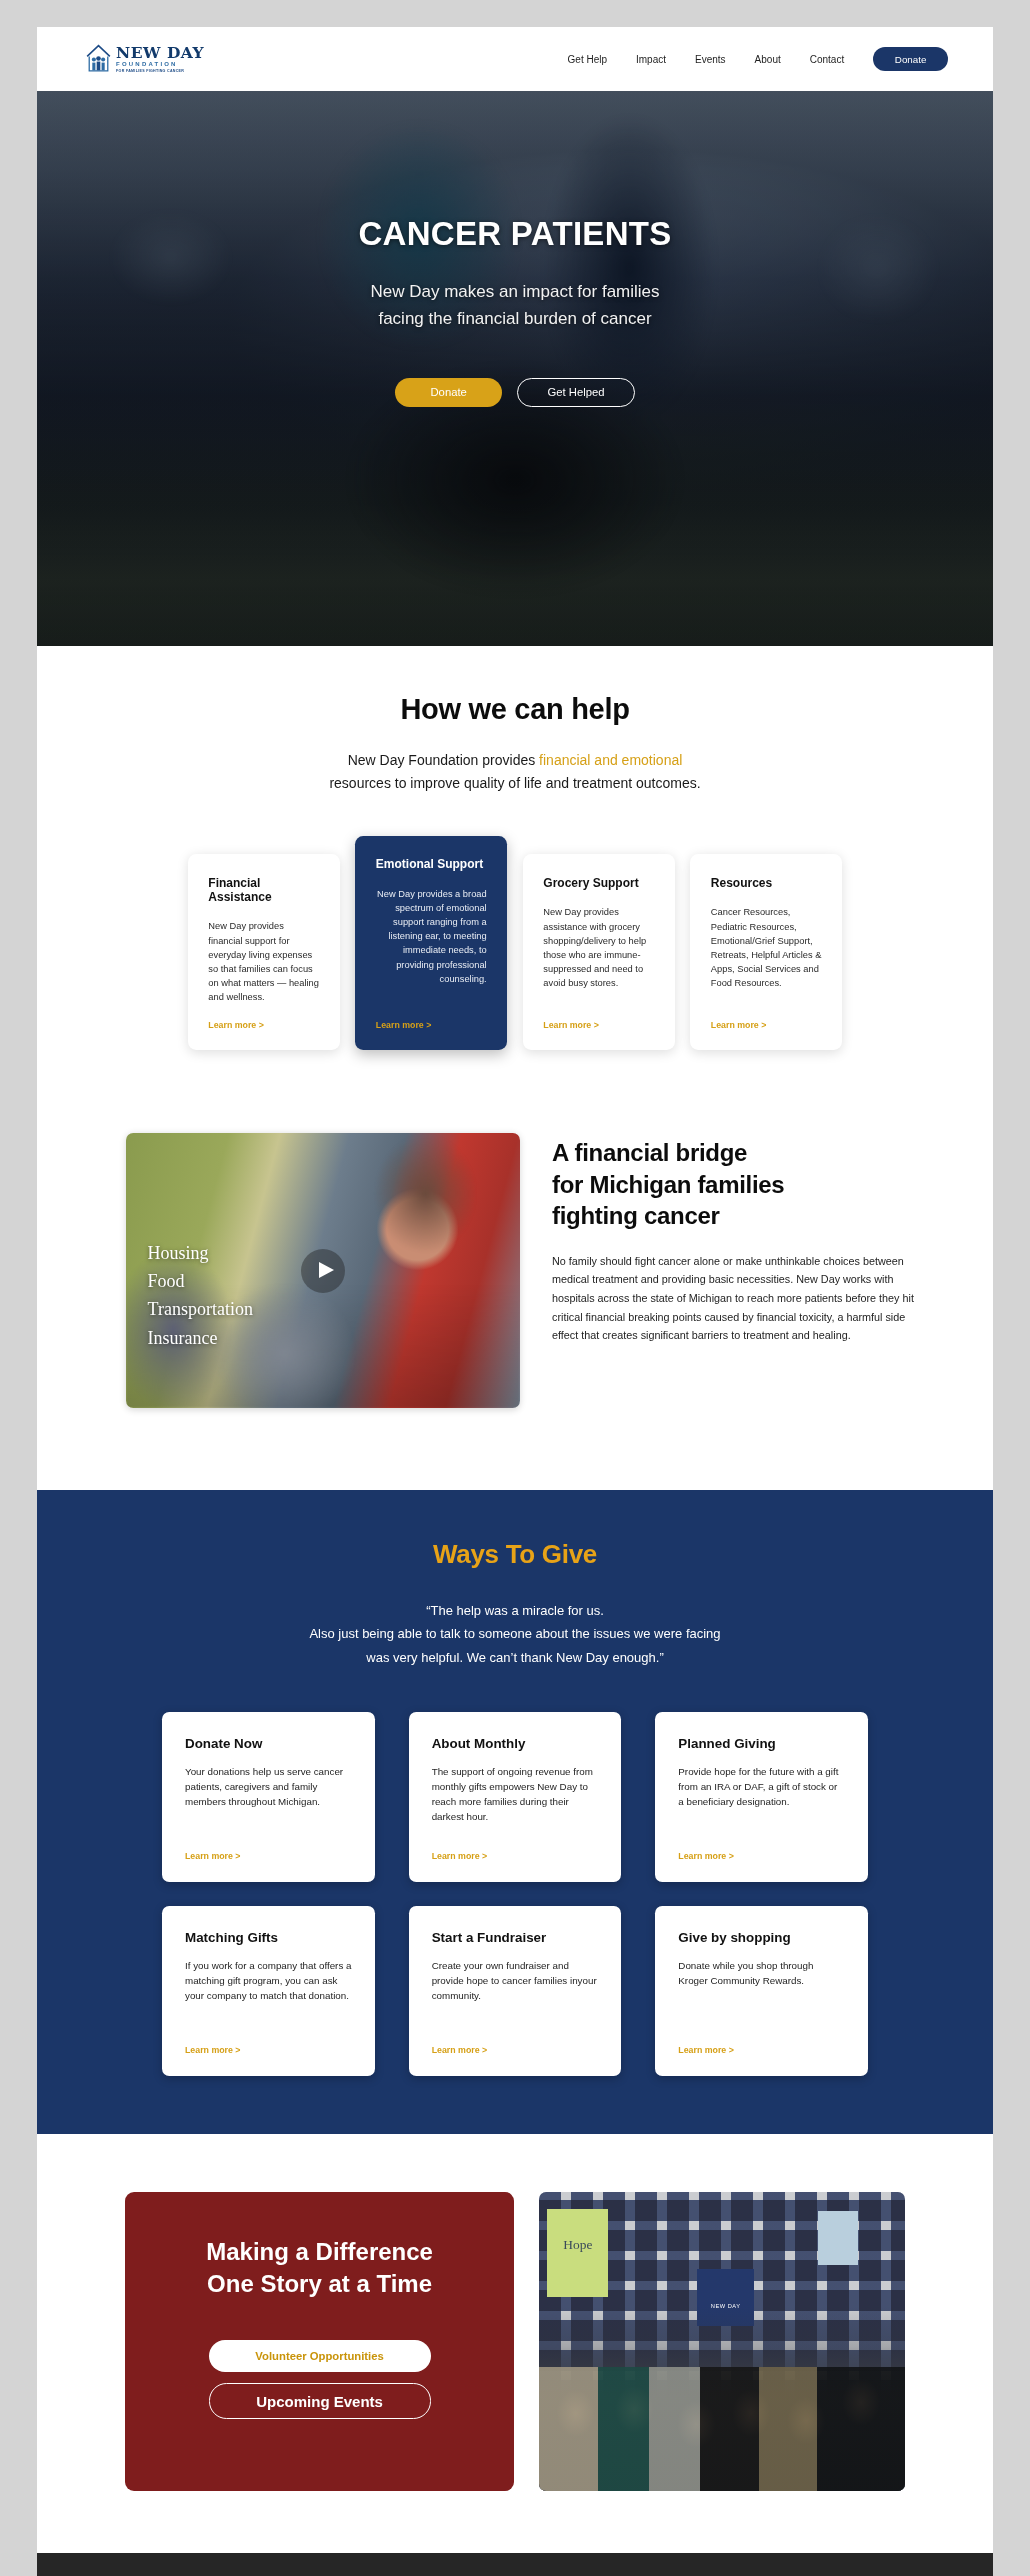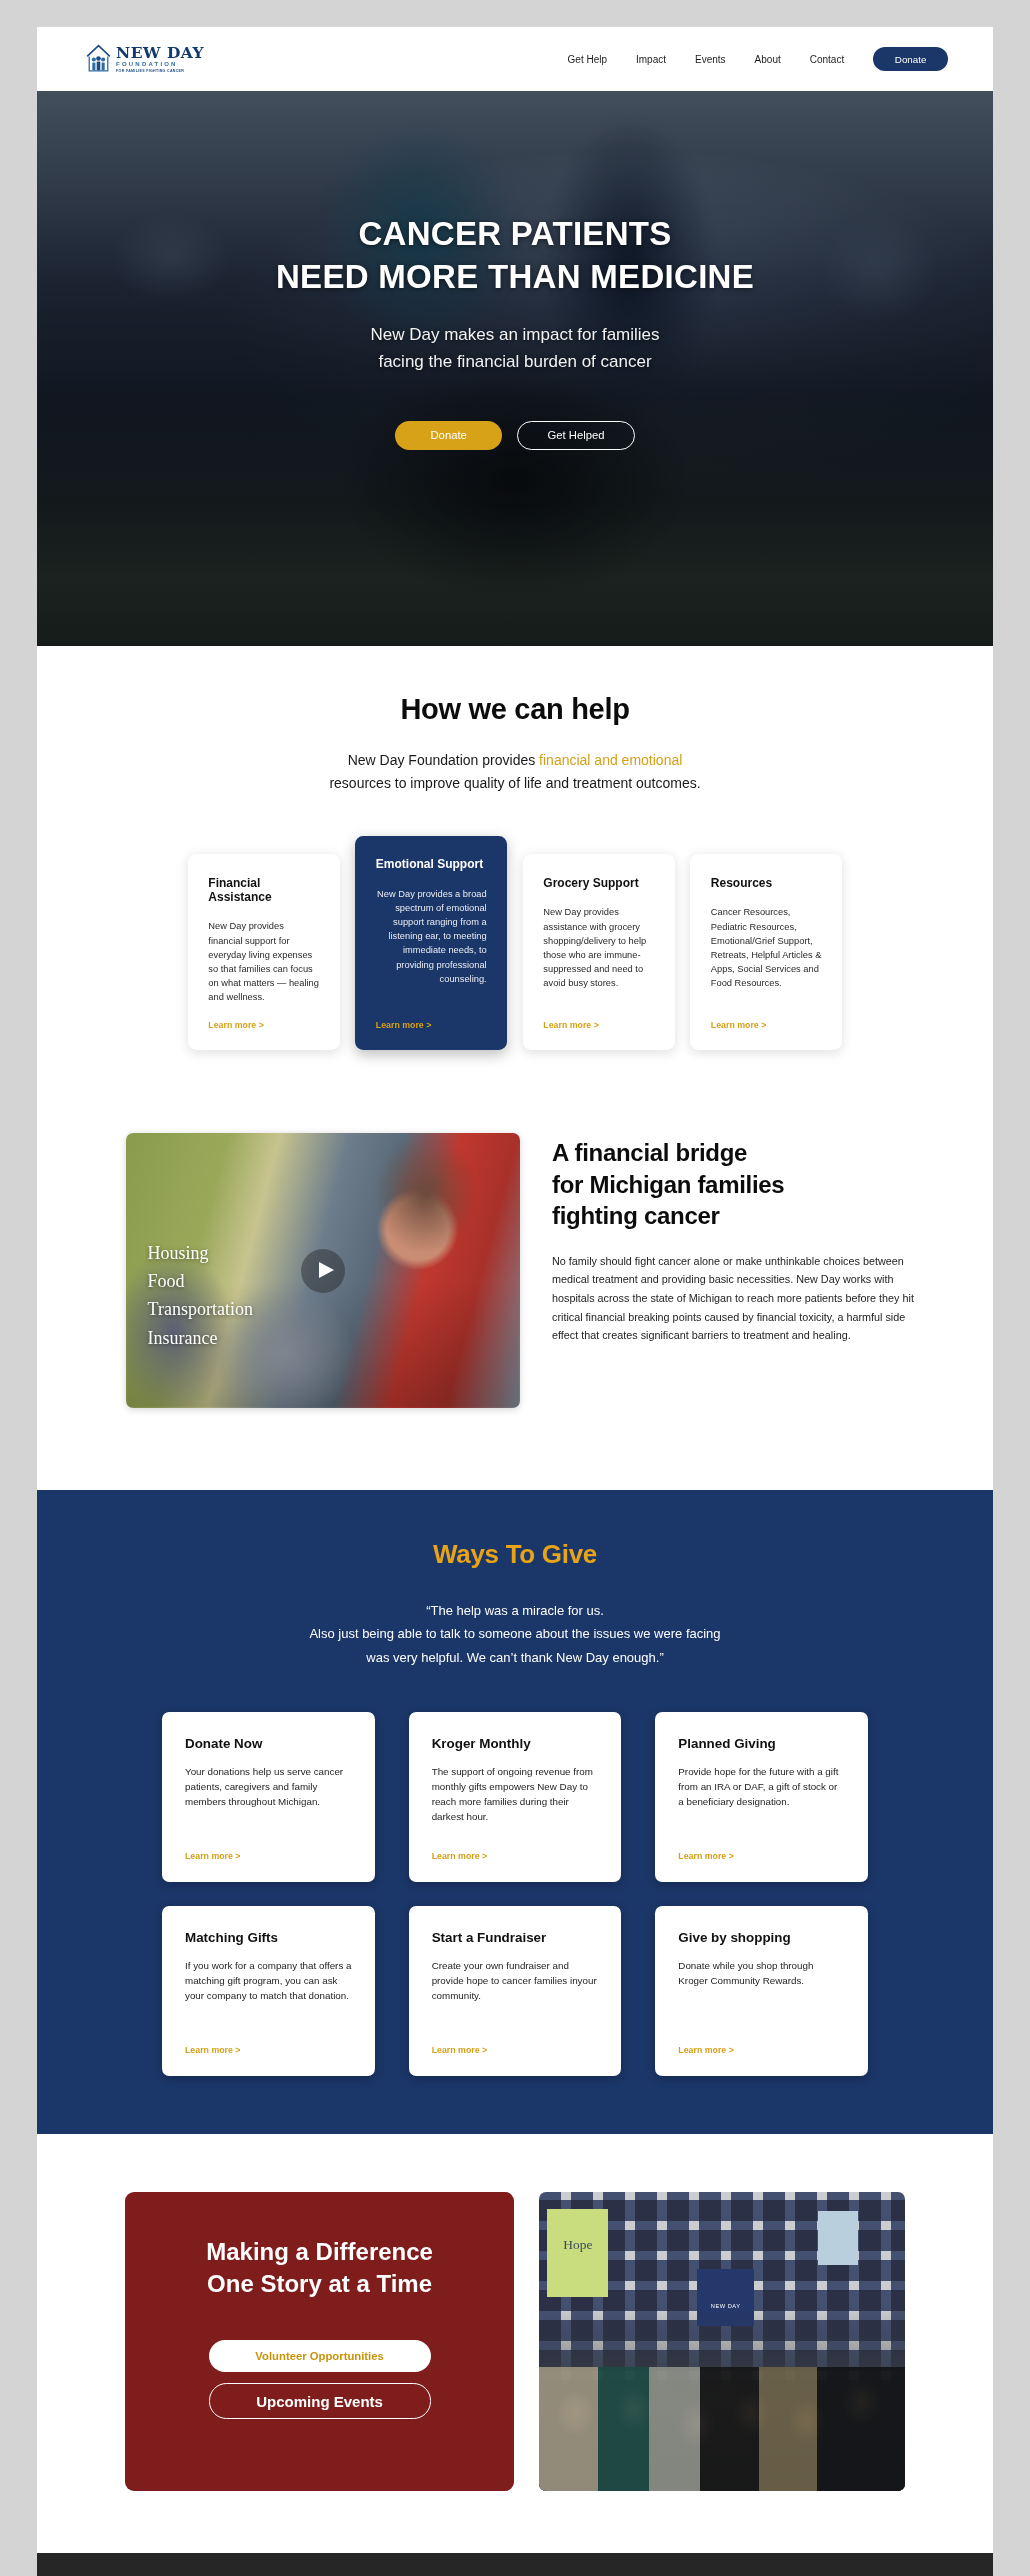--- a/index.html
+++ b/index.html
@@ -502,21 +502,20 @@
       <a href="#">About</a>
       <a href="#">Contact</a>
       <button class="donate-btn">Donate</button>
     </div>
   </div>
 
   <div class="hero">
     <div class="hero-inner">
       <h1>
         <span>CANCER PATIENTS</span><br>
-        <span>NEED MORE THAN MEDICINE</span>
       </h1>
       <p>
         <span>New Day makes an impact for families</span><br>
         <span>facing the financial burden of cancer</span>
       </p>
       <div class="hero-btns">
         <button class="btn-gold">Donate</button>
         <button class="btn-ghost">Get Helped</button>
       </div>
     </div>
@@ -580,21 +579,21 @@
       <span>Also just being able to talk to someone about the issues we were facing</span><br>
       <span>was very helpful. We can’t thank New Day enough.”</span>
     </div>
     <div class="give-grid">
       <div class="gcard">
         <h3>Donate Now</h3>
         <p>Your donations help us serve cancer patients, caregivers and family members throughout Michigan.</p>
         <a class="learn" href="#">Learn more &gt;</a>
       </div>
       <div class="gcard">
-        <h3>Kroger Monthly</h3>
+        <h3>About Monthly</h3>
         <p>The support of ongoing revenue from monthly gifts empowers New Day to reach more families during their darkest hour.</p>
         <a class="learn" href="#">Learn more &gt;</a>
       </div>
       <div class="gcard">
         <h3>Planned Giving</h3>
         <p>Provide hope for the future with a gift from an IRA or DAF, a gift of stock or a beneficiary designation.</p>
         <a class="learn" href="#">Learn more &gt;</a>
       </div>
       <div class="gcard">
         <h3>Matching Gifts</h3>

